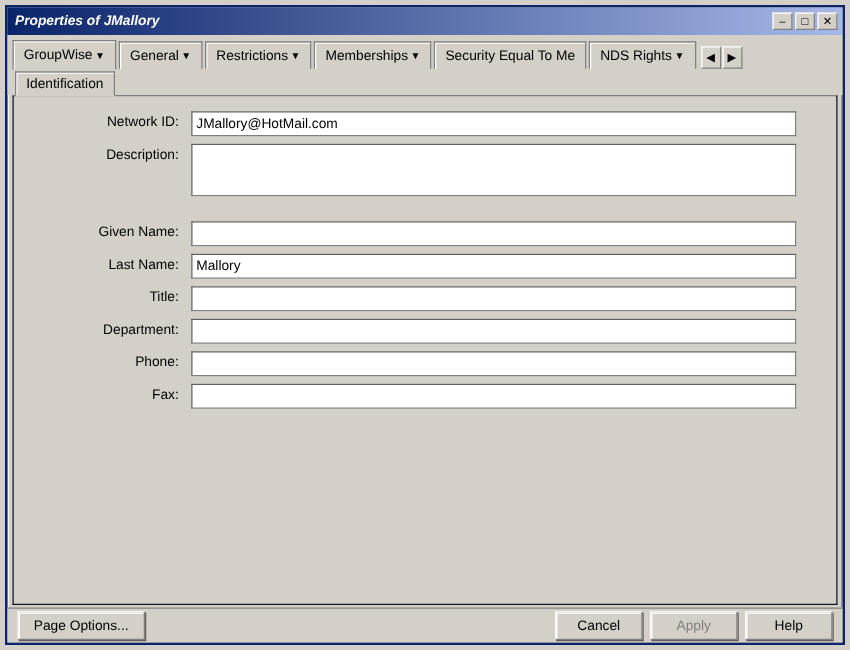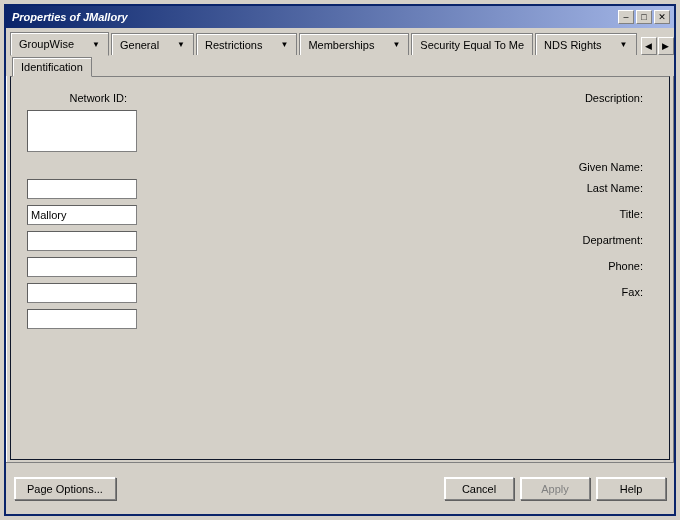--- a/index.html
+++ b/index.html
@@ -91,21 +91,21 @@
       height: 24px;
       background: #d4d0c8;
       z-index: 2;
       border-color: #808080;
       border-bottom: 1px solid #d4d0c8;
       margin-bottom: -1px;
     }
     .tab-dropdown {
       display: flex;
       align-items: center;
-      gap: 16px;
+      gap: 0;
     }
     .tab-arrow {
       font-size: 8px;
       margin-left: 2px;
     }
     .tab-nav-btn {
       width: 16px;
       height: 18px;
       background: #d4d0c8;
       border: 1px solid #808080;
@@ -123,21 +123,21 @@
       margin-left: 2px;
     }
 
     
     .content-area {
       flex: 1;
       background: #d4d0c8;
       border: 1px solid #0f172a;
       border-top: 1px solid #808080;
       margin: 0 4px;
-      padding: 12px 16px;
+      padding: 12px 32px;
       overflow: hidden;
     }
     .form-grid {
       display: grid;
       grid-template-columns: 110px 1fr;
       gap: 6px 0;
       align-items: start;
     }
     .form-label {
       padding-top: 3px;
@@ -170,21 +170,21 @@
       outline: none;
       width: 100%;
       resize: none;
     }
     .spacer-row {
       height: 8px;
     }
 
     
     .bottom-area {
-      height: 52px;
+      height: 28px;
       background: #d4d0c8;
       border-top: 1px solid #808080;
       display: flex;
       align-items: center;
       justify-content: space-between;
       padding: 0 8px;
       flex-shrink: 0;
       margin-top: 2px;
     }
     .bottom-left {
@@ -274,20 +274,21 @@
       <div class="tab active" style="display:inline-flex; height:20px; font-size:11px;align-items:center;">
         <span>Identification</span>
       </div>
     </div>
   </div>
 
   <div class="content-area">
     <div class="form-grid">
 
       <div class="form-label">Network ID:</div>
+      <input class="form-input" type="text" value="JMallory@HotMail.com" style="">
 
       <div class="form-label">Description:</div>
       <textarea class="form-textarea" style=""></textarea>
 
       <div class="spacer-row"></div>
       <div class="spacer-row"></div>
 
       <div class="form-label">Given Name:</div>
       <input class="form-input" type="text" value="" style="">
 

